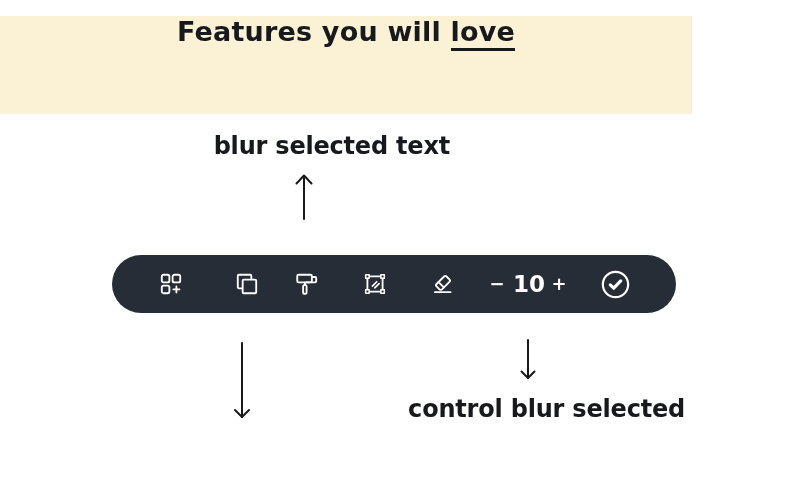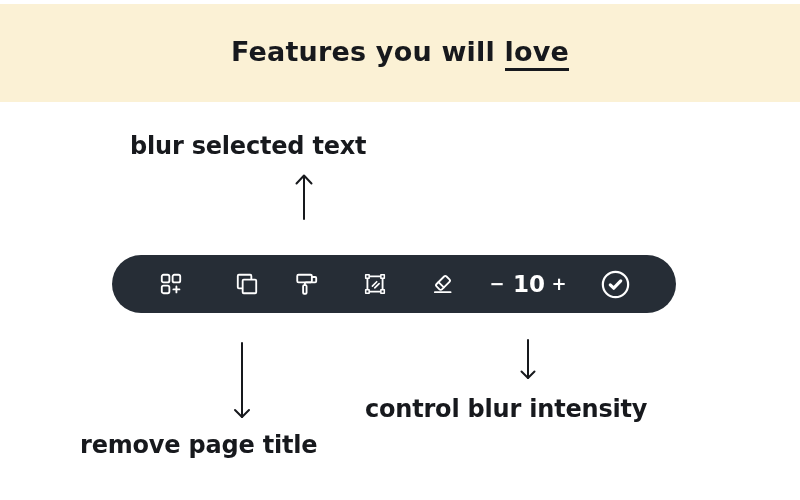--- a/index.html
+++ b/index.html
@@ -3,34 +3,34 @@
 <meta charset="utf-8">
 <style>
   html,body{margin:0;padding:0;background:#fff;}
   .stage{
     position:relative;width:800px;height:500px;margin:0 auto;overflow:hidden;
     background:var(--page_bg,#ffffff);
     font-family:"DejaVu Sans","Liberation Sans",sans-serif;
     color:var(--ink,#17191d);
   }
   .banner{
-    position:absolute;left:0;top:4px;width:800px;height:98px;
+    position:absolute;left:0;top:16px;width:692px;height:98px;
     background:var(--banner_bg,#fbf1d5);
-    display:flex;align-items:center;justify-content:center;
+    display:flex;align-items:flex-start;justify-content:center;
   }
   .banner h1{
     margin:0;font-size:27px;font-weight:700;letter-spacing:0.2px;
     color:var(--ink,#17191d);
   }
   .banner .underlined{
     display:inline-block;border-bottom:3px solid var(--ink,#17191d);padding-bottom:1px;
   }
   .callout{
     position:absolute;font-size:24px;font-weight:700;line-height:30px;
-    text-align:left;letter-spacing:-0.2px;color:var(--ink,#17191d);
+    text-align:right;letter-spacing:-0.2px;color:var(--ink,#17191d);
     width:320px;
   }
   .callout-blur{left:130px;top:131px;}
   .callout-remove{left:80px;top:430px;}
   .callout-intensity{left:365px;top:394px;}
   .arrow{position:absolute;stroke:var(--ink,#17191d);fill:none;
     stroke-width:2;stroke-linecap:round;stroke-linejoin:round;}
   .arrow-up{left:293px;top:172px;}
   .arrow-down-left{left:232px;top:341px;}
   .arrow-down-right{left:518px;top:338px;}
@@ -129,22 +129,21 @@
       </svg>
     </button>
 
   </div>
 
   <svg class="arrow arrow-down-left" width="20" height="80" viewBox="0 0 20 80">
     <path d="M10 2v74"></path>
       <path d="M3 69l7 7 7-7"></path>
   </svg>
 
-  <div class="callout callout-remove">remove page title</div>
 
   <svg class="arrow arrow-down-right" width="20" height="44" viewBox="0 0 20 44">
     <path d="M10 2v38"></path>
       <path d="M3.5 33.5l6.5 6.5 6.5-6.5"></path>
   </svg>
 
-  <div class="callout callout-intensity">control blur intensity</div>
+  <div class="callout callout-intensity">control blur selected</div>
 
 </div>
 
 </body></html>

